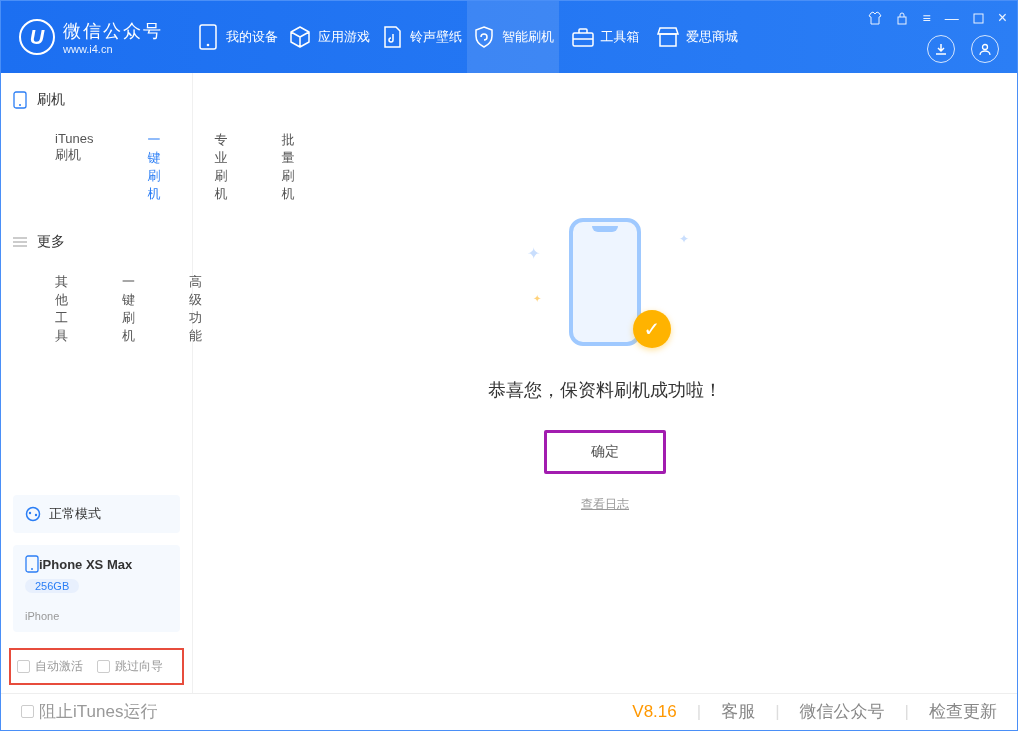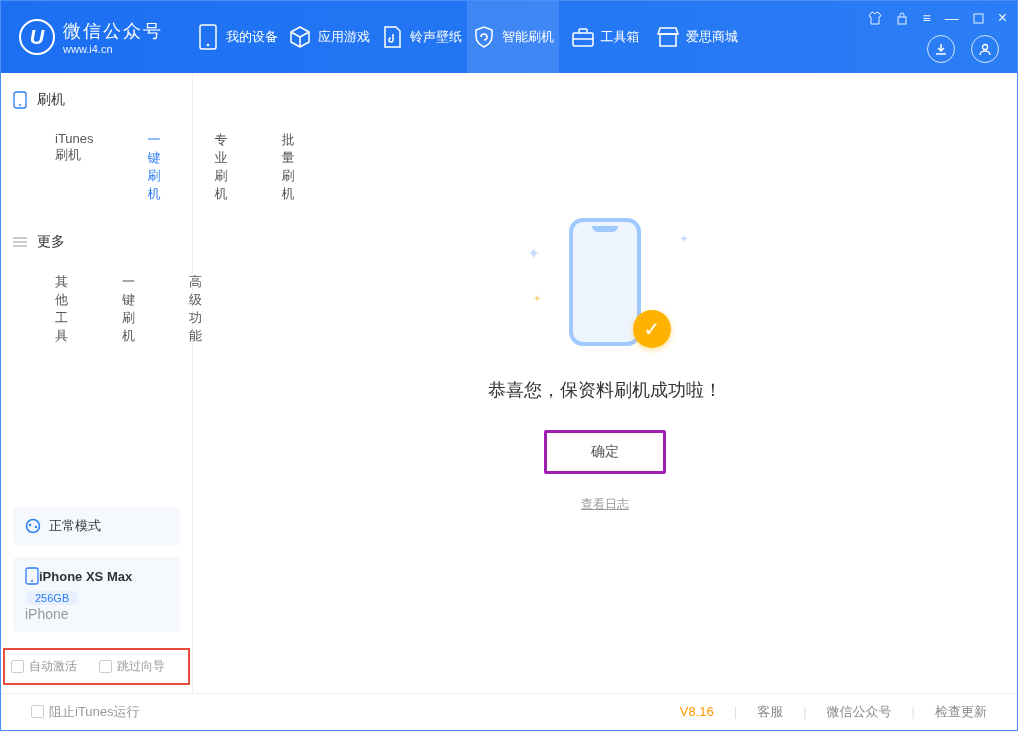--- a/index.html
+++ b/index.html
@@ -23,34 +23,34 @@
 .sidebar { width: 192px; border-right: 1px solid #f0f0f0; display: flex; flex-direction: column; }
 .side-section-header { display: flex; align-items: center; gap: 10px; padding: 18px 18px 10px 12px; color: #333; font-size: 14px; }
 .side-items { display: flex; flex-direction: row; }
 .side-item { padding: 12px 0 12px 54px; font-size: 13px; color: #555; cursor: pointer; }
 .side-item.active { color: #2b7ef5; }
 .side-spacer { flex: 1; }
 .mode-card { margin: 6px 12px; background: #f5f9fe; border-radius: 4px; padding: 10px 12px; display: flex; align-items: center; gap: 8px; color: #333; font-size: 13px; }
 .device-card { margin: 6px 12px 10px; background: #f5f9fe; border-radius: 4px; padding: 10px 12px; }
 .device-name { font-size: 13px; font-weight: bold; color: #333; }
 .device-cap { display: inline-block; margin-top: 6px; background: #e8f0fd; color: #2b7ef5; border-radius: 10px; padding: 1px 10px; font-size: 11px; }
-.device-type { color: #999; font-size: 14px; margin-top: 0; }
-.checkbox-row { margin: 6px 2px 8px; border: 2px solid #e74c3c; padding: 8px 6px; display: flex; gap: 22px; font-size: 12px; color: #999; }
+.device-type { color: #999; font-size: 11px; margin-top: 16px; }
+.checkbox-row { margin: 6px 8px 8px; border: 2px solid #e74c3c; padding: 8px 6px; display: flex; gap: 14px; font-size: 12px; color: #999; }
 .cb { display: flex; align-items: center; gap: 5px; cursor: pointer; }
 .cb-box { width: 13px; height: 13px; border: 1px solid #ccc; border-radius: 2px; }
 .main { flex: 1; position: relative; display: flex; flex-direction: column; align-items: center; justify-content: center; }
 .success-illus { position: relative; width: 120px; height: 140px; margin-top: -40px; }
 .phone-shape { width: 72px; height: 128px; border: 4px solid #9fc9ff; border-radius: 14px; position: absolute; left: 24px; top: 4px; background: #eef5ff; }
 .phone-notch { position: absolute; top: 4px; left: 50%; transform: translateX(-50%); width: 26px; height: 6px; background: #9fc9ff; border-radius: 0 0 6px 6px; }
 .badge-check { position: absolute; right: -6px; bottom: 6px; width: 38px; height: 38px; background: #ffb300; border-radius: 50%; display: flex; align-items: center; justify-content: center; color: #fff; font-size: 20px; box-shadow: 0 2px 6px rgba(255,179,0,0.4); }
 .spark { position: absolute; color: #c9defd; font-size: 16px; }
 .success-msg { font-size: 18px; color: #333; margin-top: 24px; }
 .ok-btn { margin-top: 28px; border: 3px solid #a21caf; background: #fff; padding: 10px 44px; font-size: 14px; color: #555; cursor: pointer; border-radius: 2px; }
 .log-link { margin-top: 22px; font-size: 12px; color: #999; text-decoration: underline; cursor: pointer; }
-.footer { height: 36px; border-top: 1px solid #eee; display: flex; align-items: center; padding: 0 30px; font-size: 13px; color: #999; }
+.footer { height: 36px; border-top: 1px solid #eee; display: flex; align-items: center; padding: 0 20px; font-size: 17px; color: #999; }
 .footer .cb { color: #999; }
 .footer-right { margin-left: auto; display: flex; align-items: center; gap: 20px; }
 .version { color: #ff9800; }
 .foot-divider { color: #ddd; }
 .foot-link { color: #888; cursor: pointer; }
 svg { display: block; }
 .section-icon { color: #2b7ef5; }
 </style>
 </head>
 <body>

